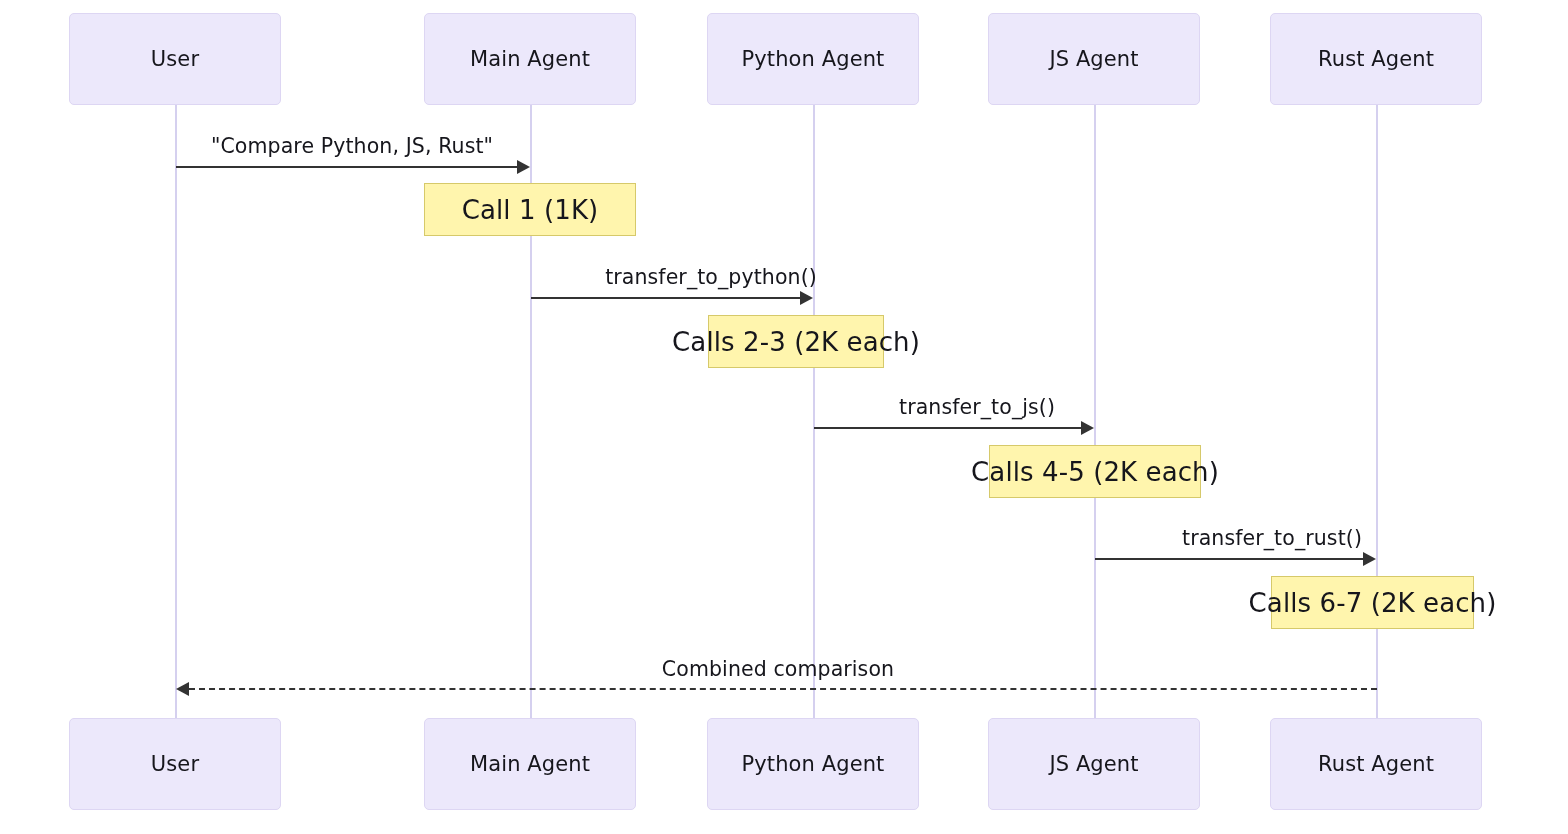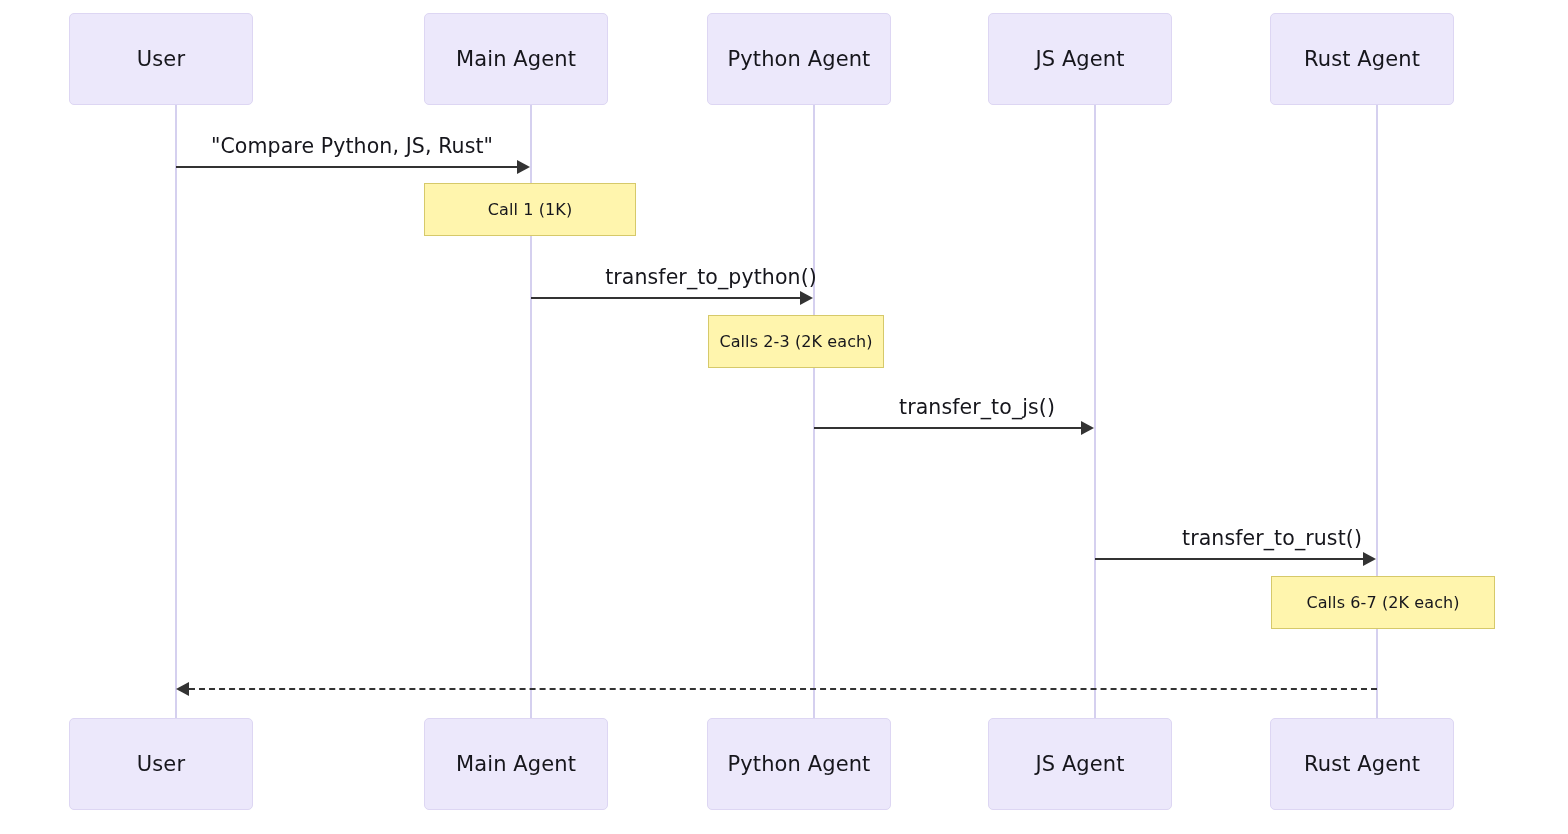--- a/index.html
+++ b/index.html
@@ -22,21 +22,21 @@
   .lifeline {
     position: absolute;
     width: 2px;
     background: #d5d0ef;
     top: 104px;
     height: 614px;
   }
   .participant {
     position: absolute;
     box-sizing: border-box;
-    width: 184px;
+    width: 212px;
     height: 92px;
     background: #ece8fb;
     border: 1px solid #ddd6f3;
     border-radius: 5px;
     display: flex;
     align-items: center;
     justify-content: center;
     color: #16161c;
     font-size: 21px;
     letter-spacing: 0.1px;
@@ -80,21 +80,21 @@
   .note {
     position: absolute;
     box-sizing: border-box;
     height: 53px;
     background: #fff5ad;
     border: 1.6px solid #d6c96a;
     display: flex;
     align-items: center;
     justify-content: center;
     color: #16161c;
-    font-size: 16px;
+    font-size: 26px;
     white-space: nowrap;
     letter-spacing: 0.1px;
     padding: 0 16px;
   }
 </style>
 </head>
 <body>
 
 <div id="diagram">
 
@@ -129,30 +129,34 @@
   <div class="arrowhead-right" style="left:800px; top:290.5px"></div>
 
   <div class="msg-label" style="left:977px; top:395px">transfer_to_js()</div>
   <div class="msg-line" style="left:814px; top:427px; width:267px"></div>
   <div class="arrowhead-right" style="left:1081px; top:420.5px"></div>
 
   <div class="msg-label" style="left:1272px; top:526px">transfer_to_rust()</div>
   <div class="msg-line" style="left:1095px; top:558px; width:268px"></div>
   <div class="arrowhead-right" style="left:1363px; top:551.5px"></div>
 
+  <div class="msg-label" style="left:778px; top:657px">Combined comparison</div>
   <div class="msg-line dotted" style="left:189px; top:688px; width:1188px"></div>
   <div class="arrowhead-left" style="left:176px; top:681.5px"></div>
 
   <div class="note" style="left:424px; top:183px; width:212px">
     <span>Call 1 (1K)</span>
   </div>
   <div class="note" style="left:708px; top:315px; width:176px">
     <span>Calls 2-3 (2K each)</span>
   </div>
-  <div class="note" style="left:1271px; top:576px; width:224px">
+  <div class="note" style="left:989px; top:445px; width:212px">
+    <span>Calls 4-5 (2K each)</span>
+  </div>
+  <div class="note" style="left:1271px; top:576px; width:203px">
     <span>Calls 6-7 (2K each)</span>
   </div>
 
   <div class="participant" style="left:69px; top:718px">
     <span class="participant-label">User</span>
   </div>
   <div class="participant" style="left:424px; top:718px">
     <span class="participant-label">Main Agent</span>
   </div>
   <div class="participant" style="left:707px; top:718px">

